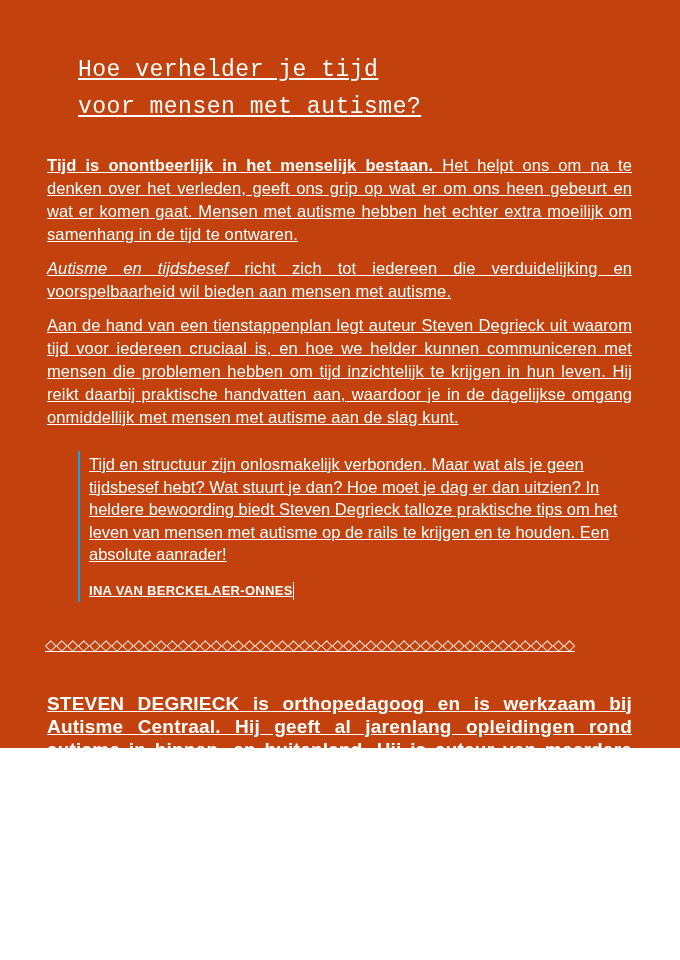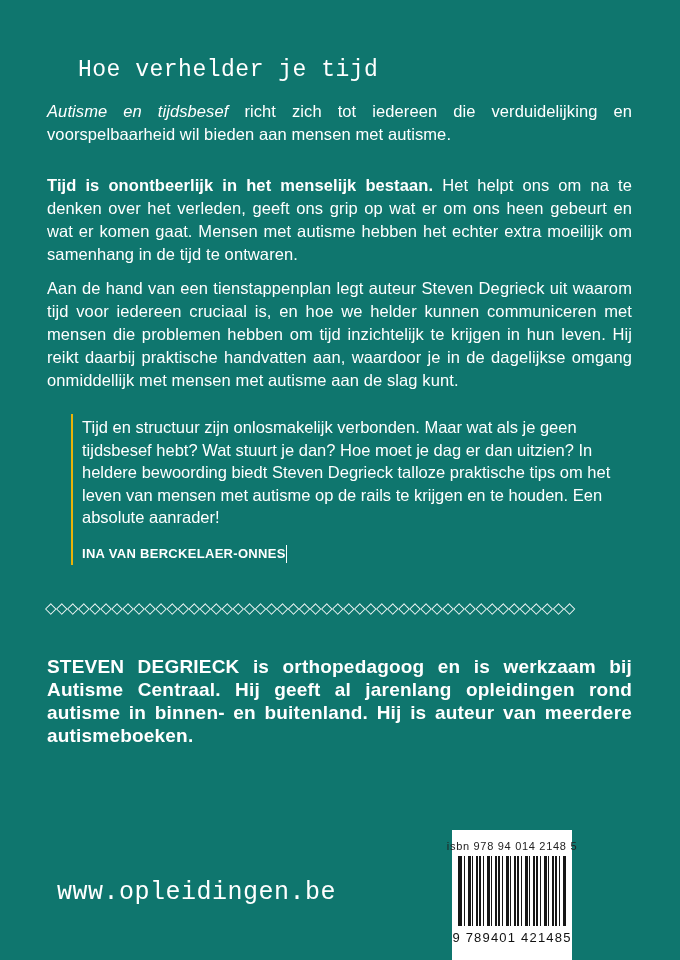--- a/index.html
+++ b/index.html
@@ -1,24 +1,25 @@
 <!DOCTYPE html>
 <html><head>
 <meta charset="utf-8">
 <style>
   html, body { margin: 0; padding: 0; background: #ffffff; }
   .cover {
     position: relative;
     width: 680px;
-    height: 960px;
-    background: #0f766e;
+    height: 748px;
+    background: #c2410c;
     color: #ffffff;
     font-family: "Liberation Sans", sans-serif;
     overflow: hidden;
     box-sizing: border-box;
+    text-decoration: underline;
   }
   .inner { padding: 52px 48px 0 47px; }
 
   .headline {
     margin: 0 0 0 31px;
     font-family: "Liberation Mono", "DejaVu Sans Mono", monospace;
     font-weight: 400;
     font-size: 23px;
     line-height: 37px;
     letter-spacing: 0.5px;
@@ -30,22 +31,22 @@
     font-size: 16.5px;
     line-height: 23px;
     letter-spacing: 0.1px;
   }
   .para-1 { margin-top: 28px; }
   .para-2, .para-3 { margin-top: 11px; }
   .body-para .lead-bold { font-weight: 700; }
   .body-para .book-title-italic { font-style: italic; }
 
   .quote-block {
-    margin: 22px 10px 0 24px;
-    border-left: 2px solid #eab308;
+    margin: 22px 10px 0 31px;
+    border-left: 2px solid #0ea5e9;
     padding: 2px 0 2px 9px;
   }
   .quote-text {
     margin: 0;
     font-size: 16.5px;
     line-height: 22.5px;
   }
   .attribution {
     margin-top: 16px;
     display: flex;
@@ -129,25 +130,25 @@
     color: #111111;
     white-space: nowrap;
   }
 </style>
 </head>
 <body>
 
 <div class="cover">
   <div class="inner">
 
-    <h1 class="headline"><span>Hoe verhelder je tijd</span><br></h1>
+    <h1 class="headline"><span>Hoe verhelder je tijd</span><br><span>voor mensen met autisme?</span></h1>
+
+    <p class="body-para para-1"><span class="lead-bold">Tijd is onontbeerlijk in het menselijk bestaan.</span> <span>Het helpt ons om na te denken over het verleden, geeft ons grip op wat er om ons heen gebeurt en wat er komen gaat.  Mensen met autisme hebben het echter extra moeilijk om samenhang in de tijd te ontwaren.</span></p>
 
     <p class="body-para para-2"><span class="book-title-italic">Autisme en tijdsbesef</span> <span>richt zich tot iedereen die verduidelijking en voorspelbaarheid wil bieden aan mensen met autisme.</span></p>
-
-    <p class="body-para para-1"><span class="lead-bold">Tijd is onontbeerlijk in het menselijk bestaan.</span> <span>Het helpt ons om na te denken over het verleden, geeft ons grip op wat er om ons heen gebeurt en wat er komen gaat.  Mensen met autisme hebben het echter extra moeilijk om samenhang in de tijd te ontwaren.</span></p>
 
     <p class="body-para para-3">Aan de hand van een tienstappenplan legt auteur Steven Degrieck uit waarom tijd voor iedereen cruciaal is, en hoe we helder kunnen communiceren met mensen die problemen hebben om tijd inzichtelijk te krijgen in hun leven. Hij reikt daarbij praktische handvatten aan, waardoor je in de dagelijkse omgang onmiddellijk met mensen met autisme aan de slag kunt.</p>
 
     <blockquote class="quote-block">
       <p class="quote-text">Tijd en structuur zijn onlosmakelijk verbonden. Maar wat als je geen tijdsbesef hebt? Wat stuurt je dan? Hoe moet je dag er dan uitzien? In heldere bewoording biedt Steven Degrieck talloze praktische tips om het leven van mensen met autisme op de rails te krijgen en te houden. Een absolute aanrader!</p>
       <div class="attribution">
         <span class="quote-author">INA VAN BERCKELAER-ONNES</span>
         <span class="attr-sep"></span>
       </div>
     </blockquote>

